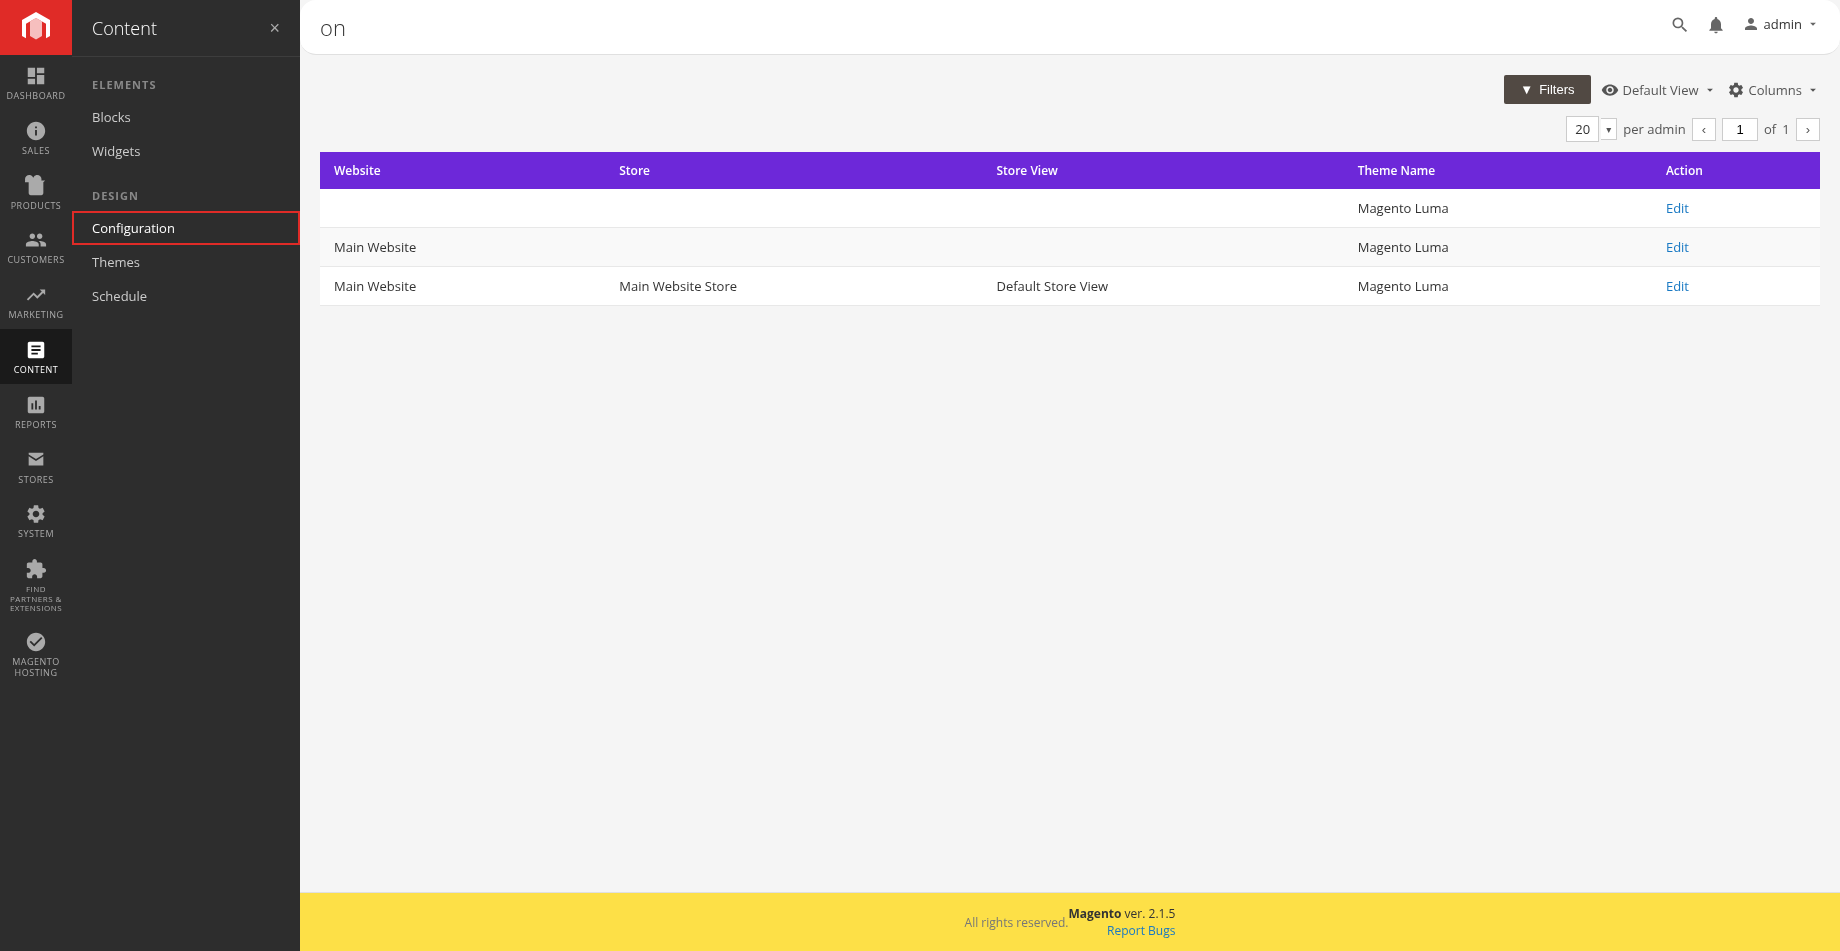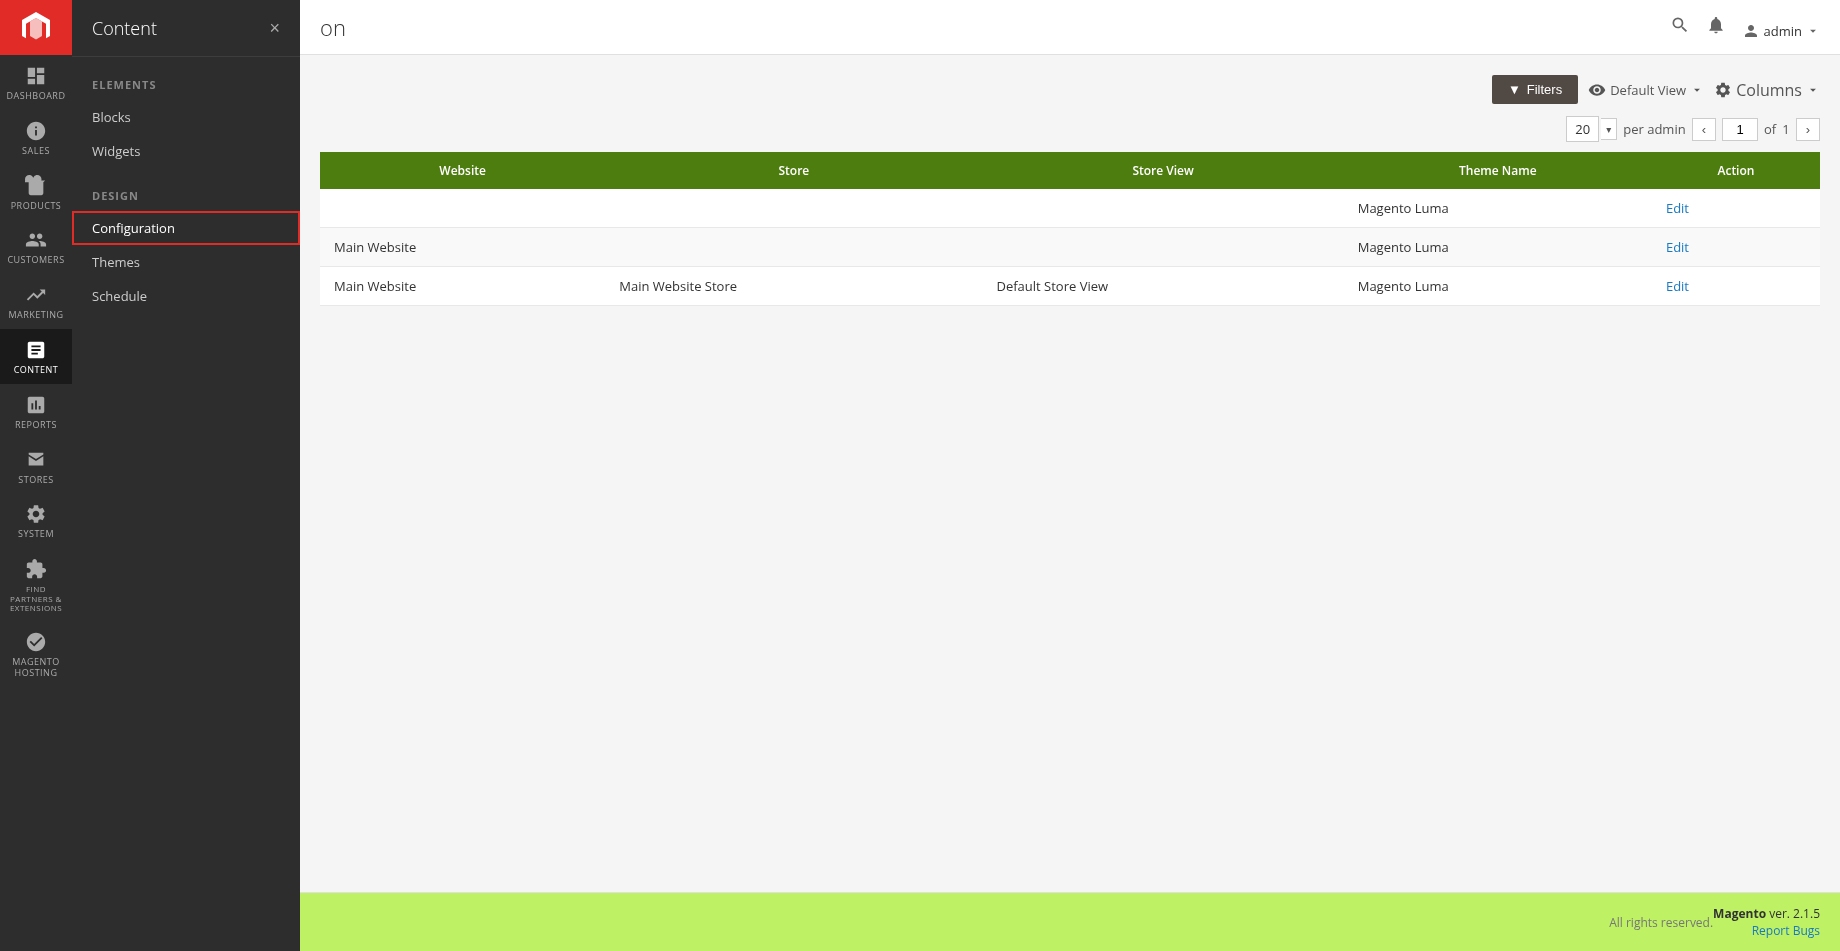--- a/index.html
+++ b/index.html
@@ -115,29 +115,30 @@
     
     .top-bar {
       height: 55px;
       background: #fff;
       display: flex;
       align-items: center;
       justify-content: space-between;
       padding: 0 20px 0 20px;
       border-bottom: 1px solid #e0e0e0;
       flex-shrink: 0;
+      border-radius: 16px;
     }
     .page-title-partial {
       font-size: 22px;
       font-weight: 300;
       color: #333;
     }
     .top-bar-right {
       display: flex;
-      align-items: flex-end;
+      align-items: flex-start;
       gap: 16px;
     }
     .top-bar-icon {
       color: #666;
       font-size: 18px;
       cursor: pointer;
     }
     .admin-user {
       display: flex;
       align-items: center;
@@ -181,21 +182,21 @@
       gap: 4px;
       color: #555;
       font-size: 13px;
       cursor: pointer;
     }
     .columns-select {
       display: flex;
       align-items: center;
       gap: 4px;
       color: #555;
-      font-size: 16px;
+      font-size: 13px;
       cursor: pointer;
     }
     .gear-icon-btn {
       color: #555;
       font-size: 16px;
     }
 
     
     .pagination-bar {
       display: flex;
@@ -243,47 +244,47 @@
     }
 
     
     .data-table {
       width: 100%;
       border-collapse: collapse;
       background: #fff;
       font-size: 13px;
     }
     .data-table th {
-      background: #4d7c0f;
+      background: #6d28d9;
       color: #fff;
       padding: 10px 14px;
-      text-align: center;
+      text-align: left;
       font-weight: 600;
       font-size: 12px;
       white-space: nowrap;
     }
     .data-table td {
       padding: 10px 14px;
       border-bottom: 1px solid #e8e8e8;
       color: #333;
       vertical-align: middle;
     }
     .data-table tr:nth-child(even) td { background: #f9f9f9; }
     .edit-link {
       color: #1979c3;
       text-decoration: none;
       cursor: pointer;
     }
 
     
     .page-footer {
-      background: #bef264;
+      background: #fde047;
       padding: 12px 20px;
       display: flex;
-      justify-content: flex-end;
+      justify-content: center;
       align-items: center;
       border-top: 1px solid #e0e0e0;
       font-size: 12px;
       color: #777;
       flex-shrink: 0;
     }
     .footer-version { color: #333; font-size: 12px; }
     .footer-version strong { font-weight: 700; }
     .footer-report-link { color: #1979c3; text-decoration: none; font-size: 12px; display: block; text-align: right; }
   </style>

